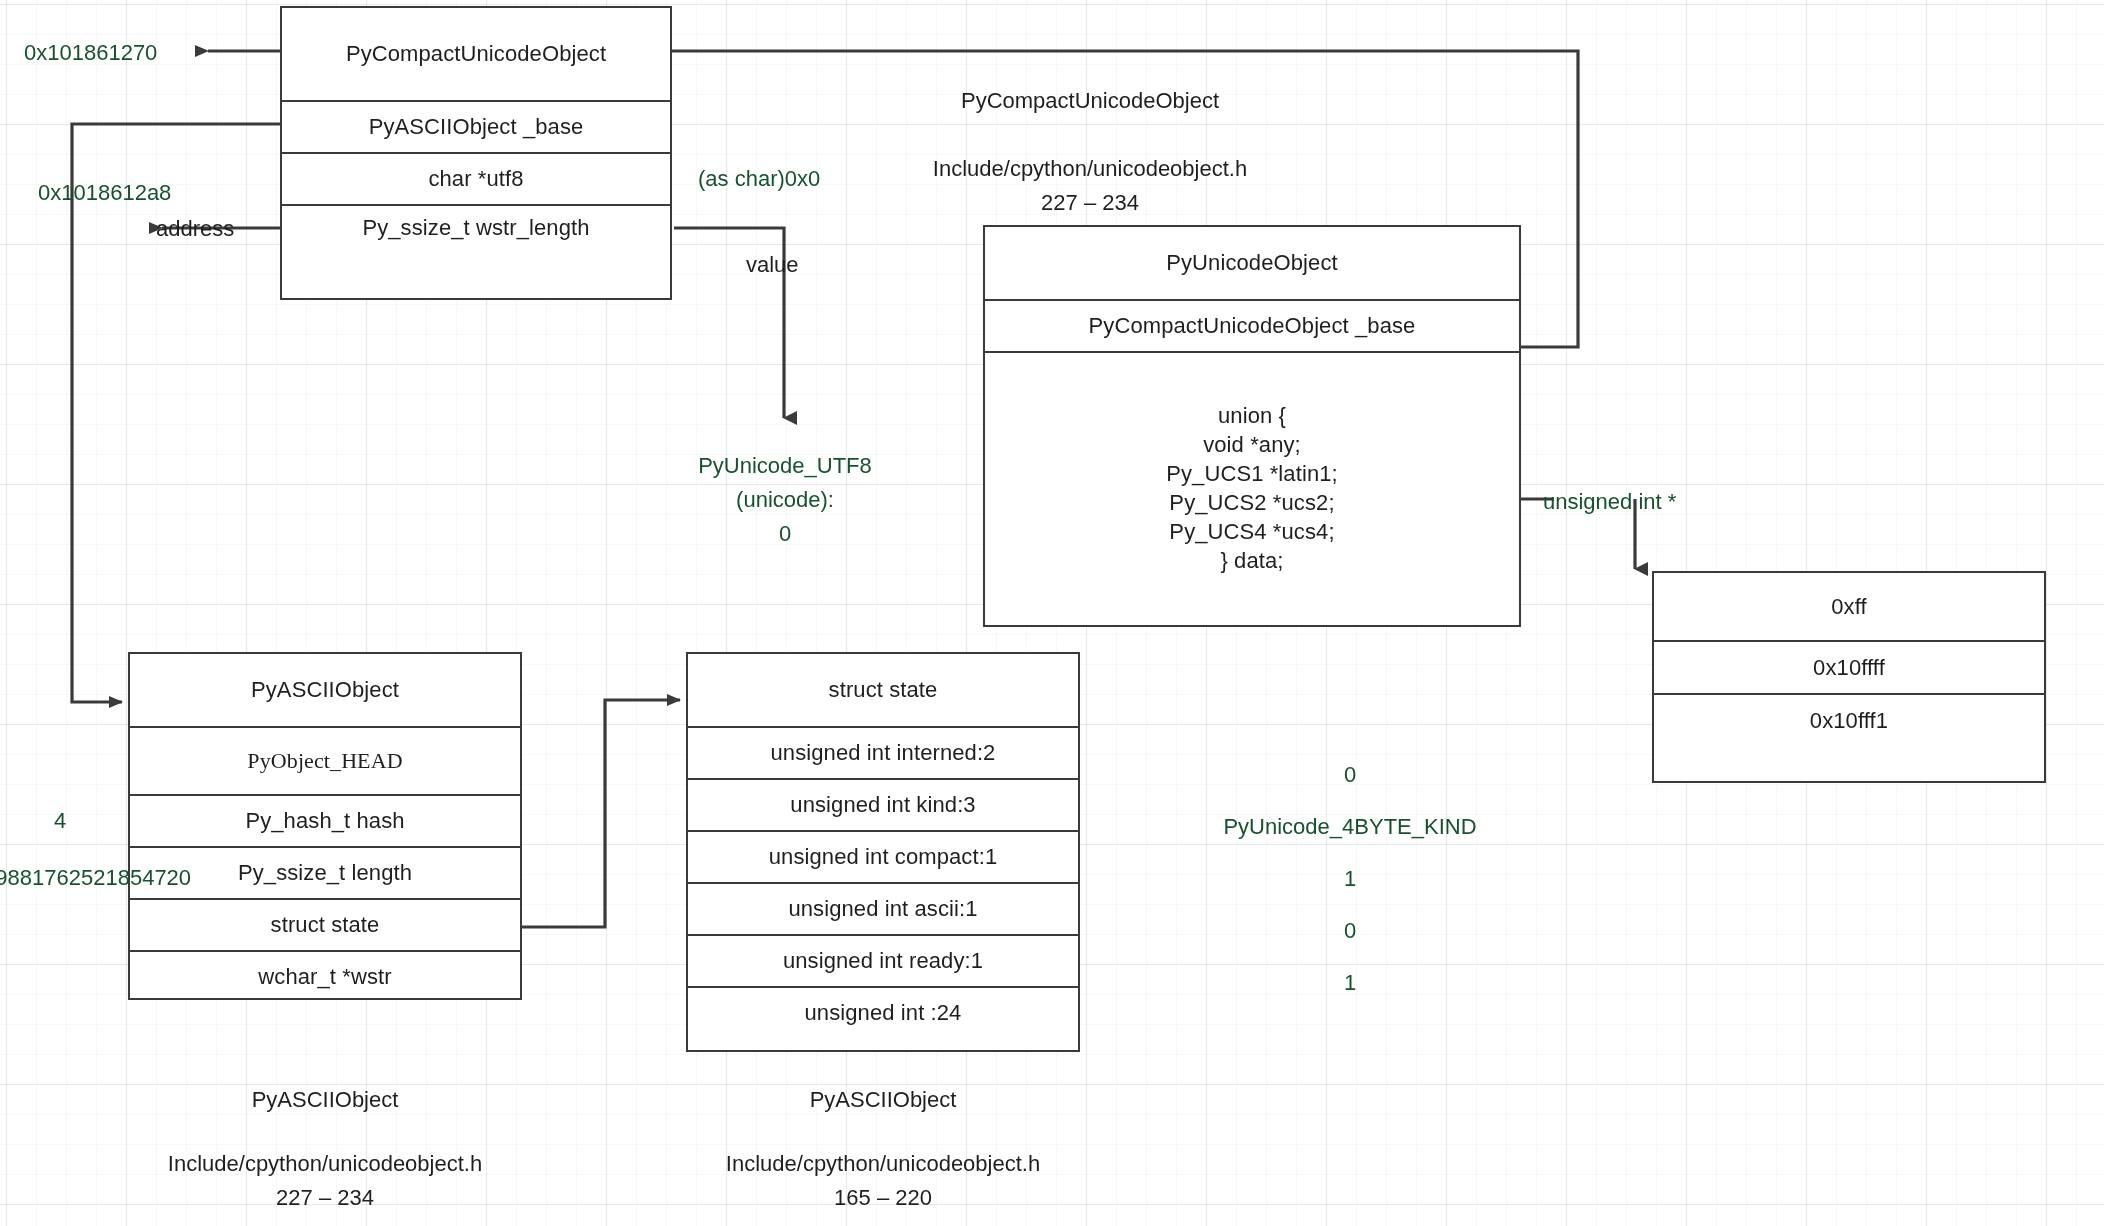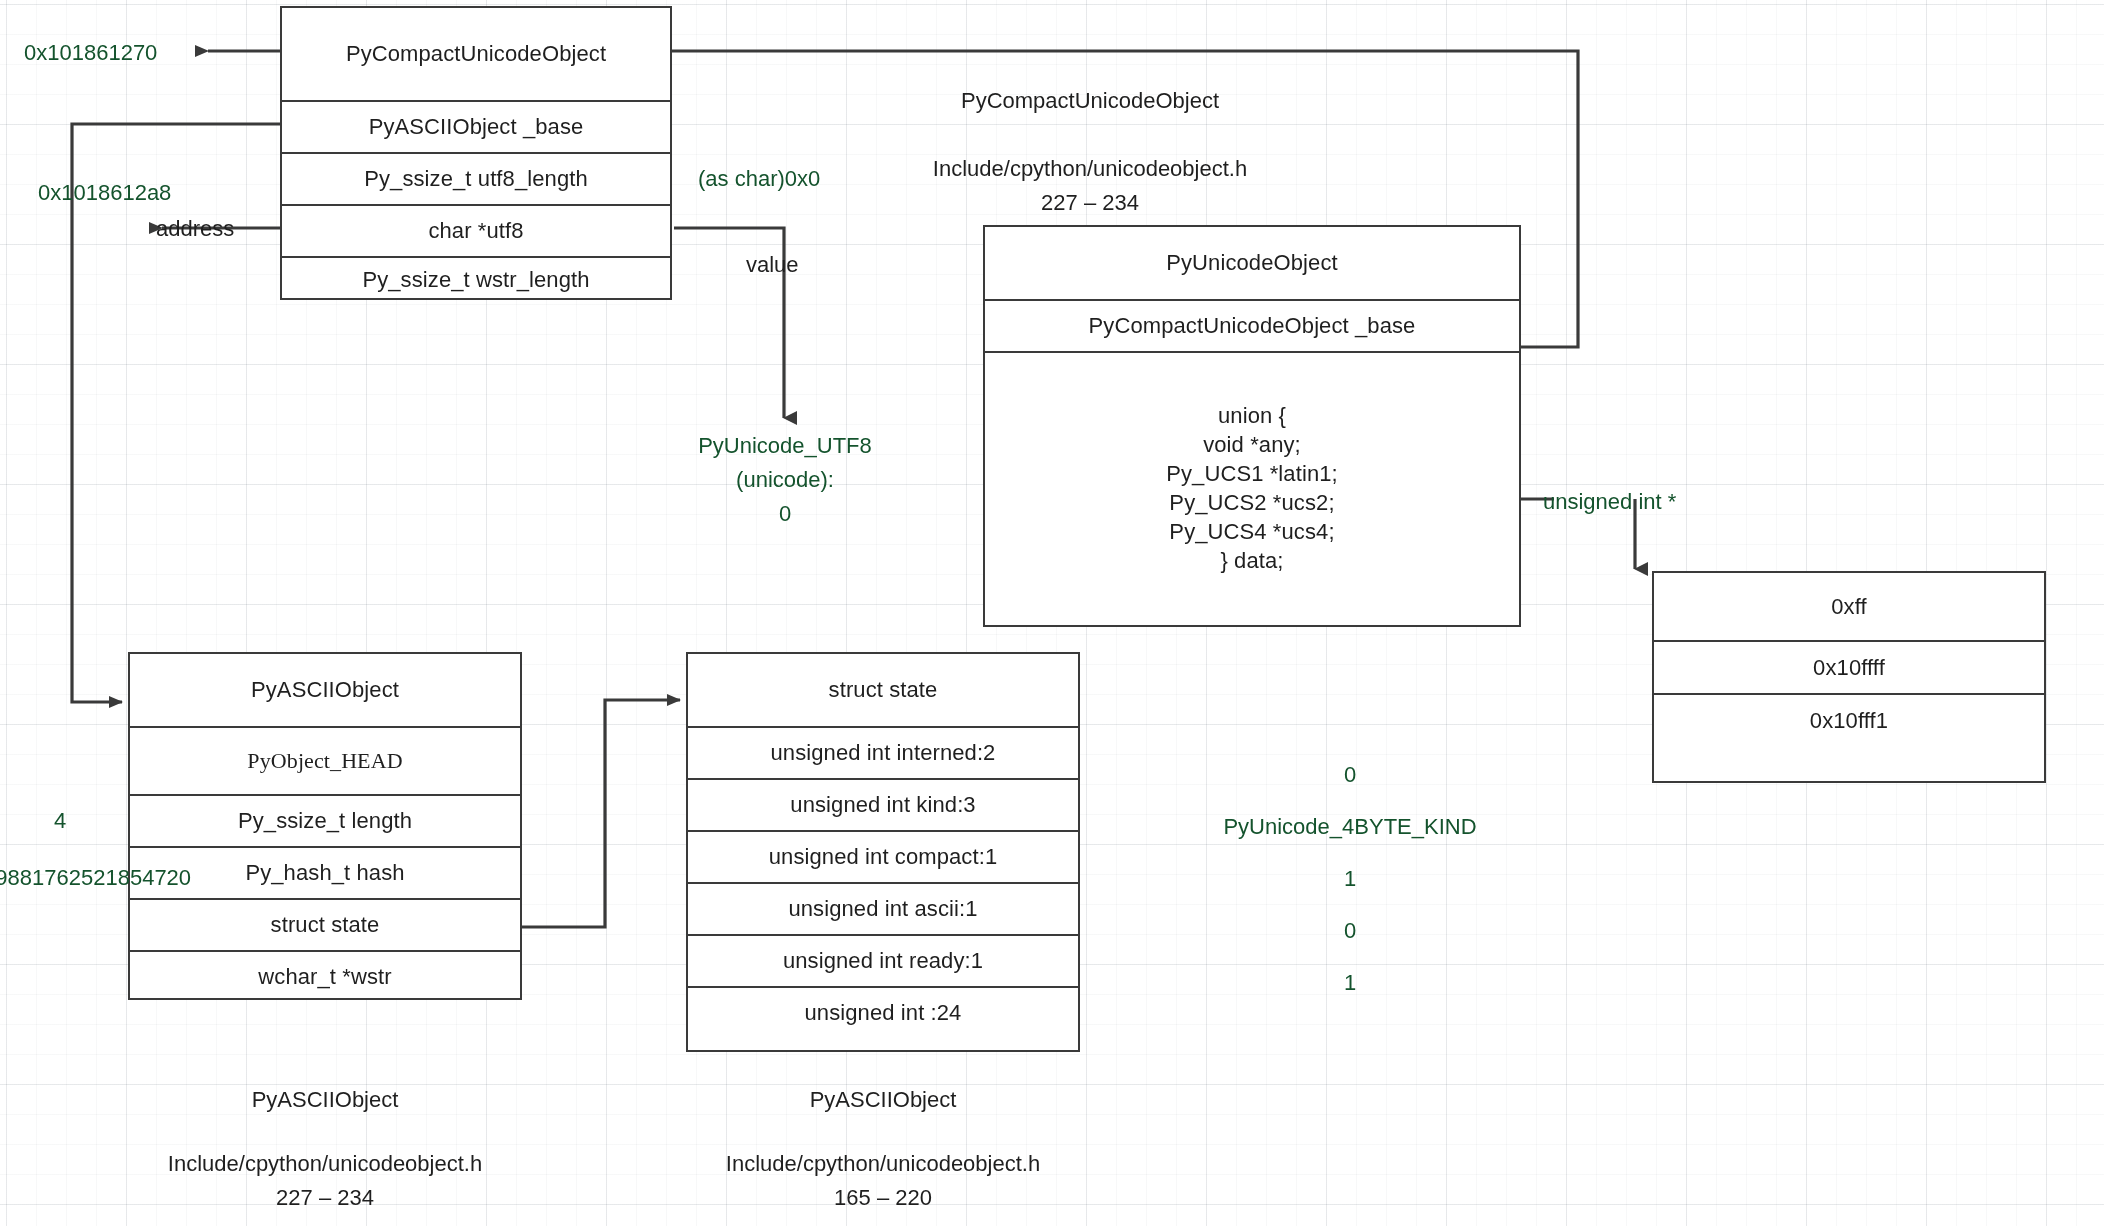--- a/index.html
+++ b/index.html
@@ -79,21 +79,20 @@
     <path d="M522,927 L605,927 L605,700 L680,700" marker-end="url(#ah-r)"></path>
 
     <path d="M1521,499 L1554,499 L1554,499"></path>
     <path d="M1635,499 L1635,569" marker-end="url(#ah-d)"></path>
   </g>
 </svg>
 
 <div class="box" style="left:280px; top:6px; width:392px; height:294px;">
   <div class="row" style="height:92px;">PyCompactUnicodeObject</div>
   <div class="row" style="height:52px;">PyASCIIObject _base</div>
-  <div class="row" style="height:52px;">Py_ssize_t utf8_length</div>
   <div class="row" style="height:52px;">char *utf8</div>
   <div class="row" style="height:46px;">Py_ssize_t wstr_length</div>
 </div>
 
 <div class="box" style="left:983px; top:225px; width:538px; height:402px;">
   <div class="row" style="height:72px;">PyUnicodeObject</div>
   <div class="row" style="height:52px;">PyCompactUnicodeObject _base</div>
   <div class="row" style="height:272px;">union {
 void *any;
 Py_UCS1 *latin1;
@@ -104,22 +103,22 @@
 
 <div class="box" style="left:1652px; top:571px; width:394px; height:212px;">
   <div class="row" style="height:67px;">0xff</div>
   <div class="row" style="height:53px;">0x10ffff</div>
   <div class="row" style="height:53px;">0x10fff1</div>
 </div>
 
 <div class="box" style="left:128px; top:652px; width:394px; height:348px;">
   <div class="row" style="height:72px;">PyASCIIObject</div>
   <div class="row" style="height:68px;font-family:Liberation Serif, serif;">PyObject_HEAD</div>
+  <div class="row" style="height:52px;">Py_hash_t hash</div>
   <div class="row" style="height:52px;">Py_ssize_t length</div>
-  <div class="row" style="height:52px;">Py_hash_t hash</div>
   <div class="row" style="height:52px;">struct state</div>
   <div class="row" style="height:52px;">wchar_t *wstr</div>
 </div>
 
 <div class="box" style="left:686px; top:652px; width:394px; height:400px;">
   <div class="row" style="height:72px;">struct state</div>
   <div class="row" style="height:52px;">unsigned int interned:2</div>
   <div class="row" style="height:52px;">unsigned int kind:3</div>
   <div class="row" style="height:52px;">unsigned int compact:1</div>
   <div class="row" style="height:52px;">unsigned int ascii:1</div>
@@ -130,21 +129,21 @@
 <div class="lbl red left" style="left:24px; top:36px;">0x101861270</div>
 
 <div class="lbl red left" style="left:38px; top:176px;">0x1018612a8</div>
 
 <div class="lbl left" style="left:156px; top:212px;">address</div>
 
 <div class="lbl red left" style="left:698px; top:162px;">(as char)0x0</div>
 
 <div class="lbl left" style="left:746px; top:248px;">value</div>
 
-<div class="lbl red" style="left:640px; top:429px; width:290px;">PyUnicode_UTF8
+<div class="lbl red" style="left:640px; top:449px; width:290px;">PyUnicode_UTF8
 (unicode):
 0</div>
 
 <div class="lbl red left" style="left:1543px; top:485px;">unsigned int *</div>
 
 <div class="lbl red" style="left:30px; top:804px; width:60px;">4</div>
 
 <div class="lbl red left" style="left:-12px; top:861px;">-9881762521854720</div>
 
 <div class="lbl red" style="left:1200px; top:758px; width:300px;">0</div>

